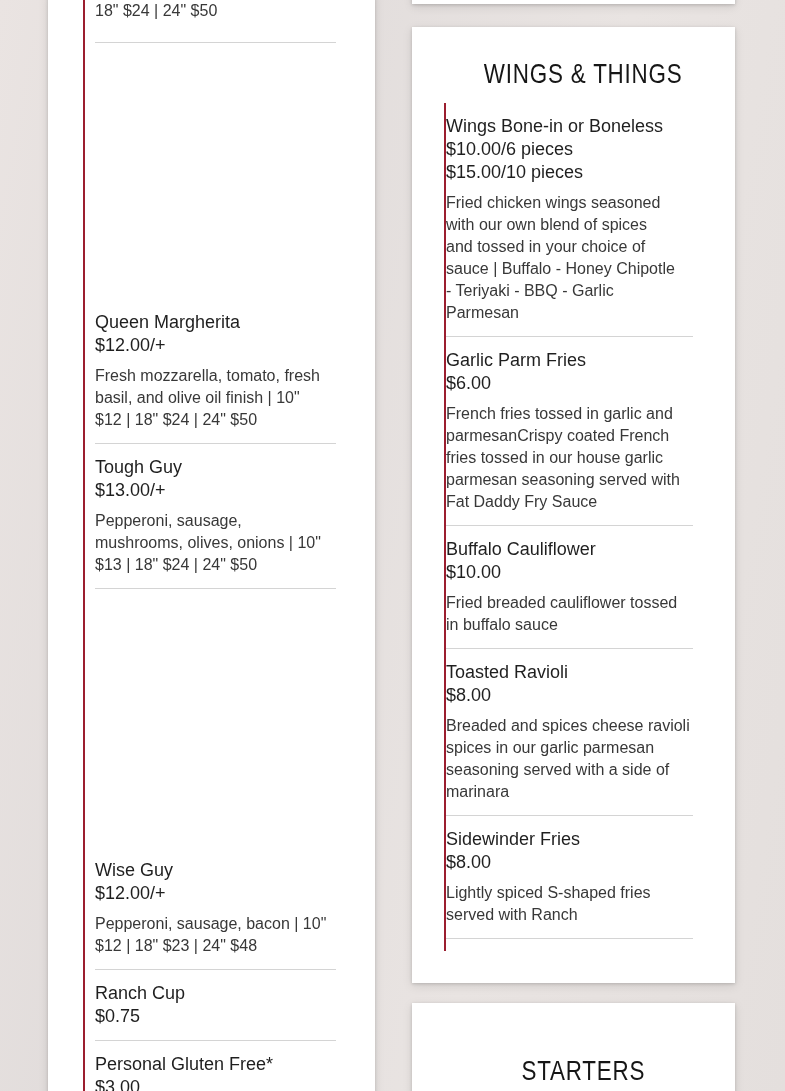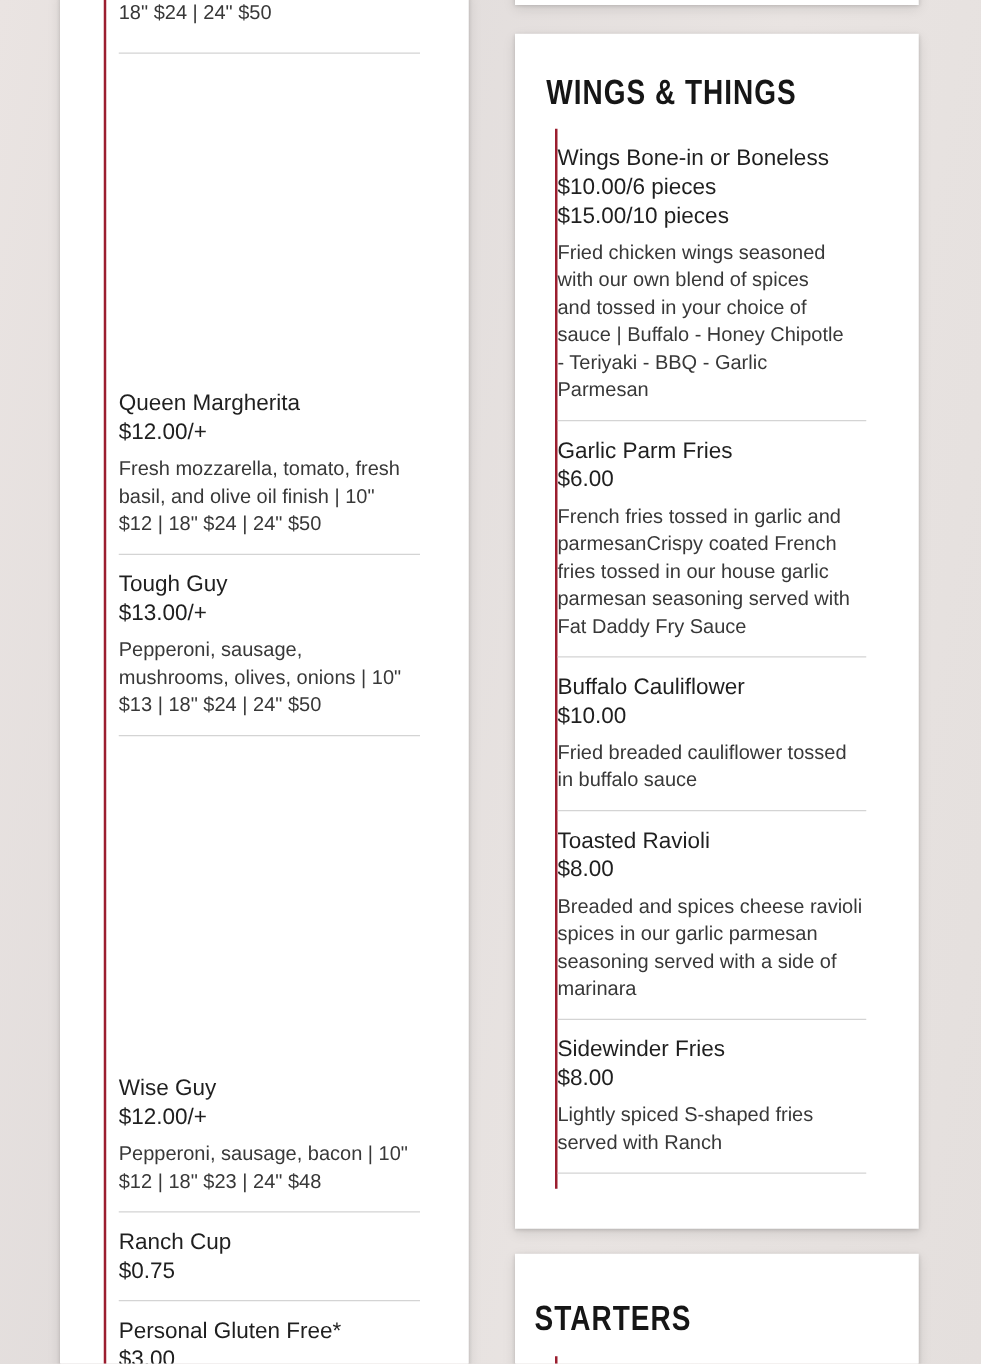--- a/index.html
+++ b/index.html
@@ -24,24 +24,25 @@
   .left-card .accent-rule {
     position:absolute; left:35px; top:0; bottom:0; width:2px;
   }
   .left-card .content {
     position:absolute; top:0; left:47px; width:241px;
   }
 
   
   .section-title {
     margin-top:30px; height:34px; line-height:34px;
-    font-size:28px; font-weight:700; color:#161616;
+    text-align:center; font-size:28px; font-weight:400; color:#161616;
     white-space:nowrap;
+    padding-left:20px;
   }
-  .starters-card .section-title { margin-top:35px; }
+  .starters-card .section-title { margin-top:51px; }
   .section-title span {
     display:inline-block; transform:scaleX(.8); transform-origin:center;
     letter-spacing:1px;
   }
   .items-block {
     margin:12px 42px 0 32px;
     border-left:2px solid #9b1e2f;
     padding:0 0 12px 0;
   }
   .starters-card .items-block { margin-top:13px; min-height:80px; padding-bottom:0; }

